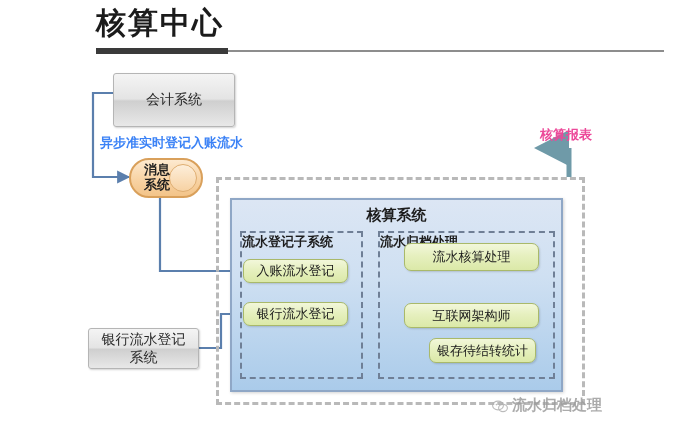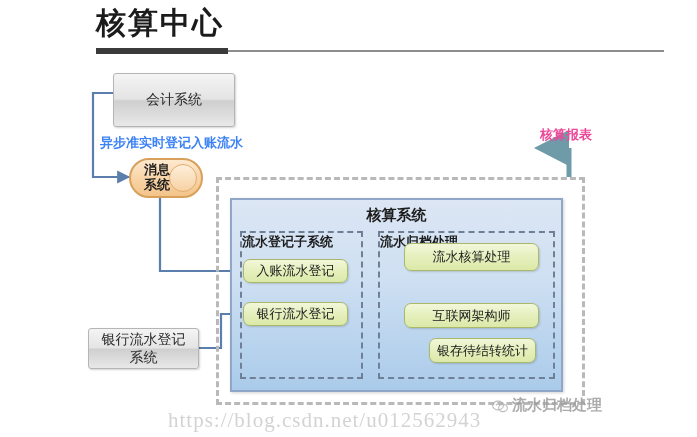--- a/index.html
+++ b/index.html
@@ -301,21 +301,20 @@
   <div class="green-box" style="left:404px; top:243px; width:135px; height:28px;">
     <span>流水核算处理</span>
   </div>
   <div class="green-box" style="left:404px; top:303px; width:135px; height:25px;">
     <span>互联网架构师</span>
   </div>
   <div class="green-box" style="left:404px; top:338px; width:107px; height:25px;margin-left:25px;">
     <span>银存待结转统计</span>
   </div>
 
-  <div class="wm-url">https://blog.csdn.net/u012562943</div>
   <div class="wm-brand">
     <span class="wm-icon">
       <svg viewBox="0 0 16 13" width="16" height="13" aria-hidden="true">
         <ellipse cx="6" cy="5.5" rx="5.4" ry="4.4" fill="none" stroke="#b0b0b0" stroke-width="1.1"></ellipse>
         <ellipse cx="11" cy="8" rx="4.4" ry="3.6" fill="none" stroke="#b0b0b0" stroke-width="1.1"></ellipse>
         <circle cx="4.4" cy="4.6" r="0.8" fill="#b0b0b0"></circle>
         <circle cx="7.6" cy="4.6" r="0.8" fill="#b0b0b0"></circle>
       </svg>
     </span>
     <span>流水归档处理</span>

